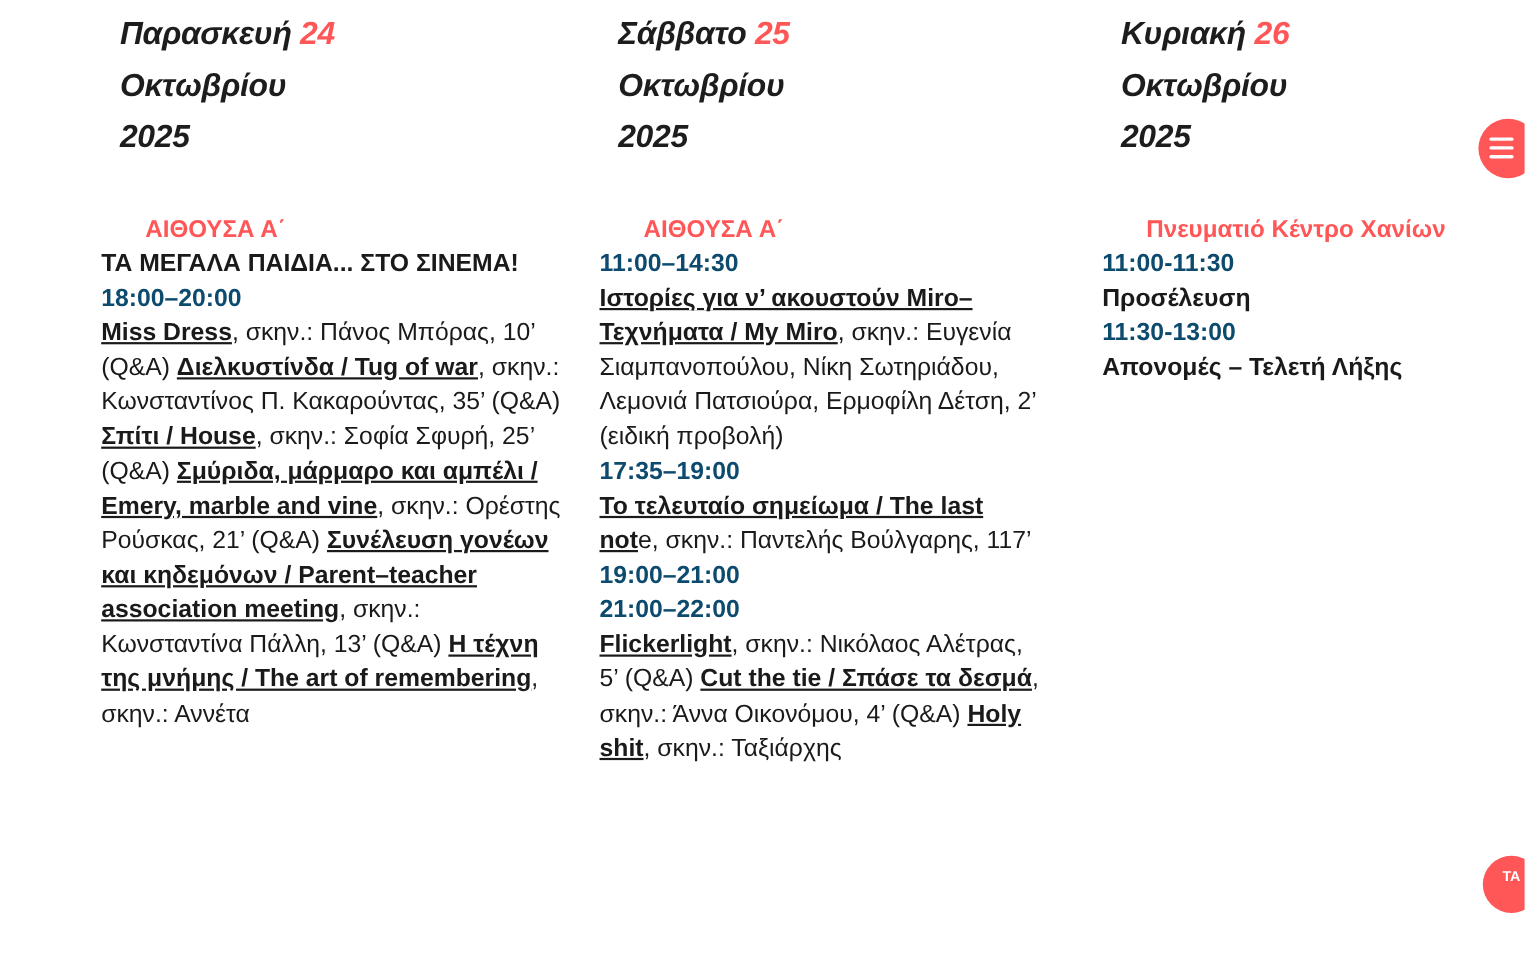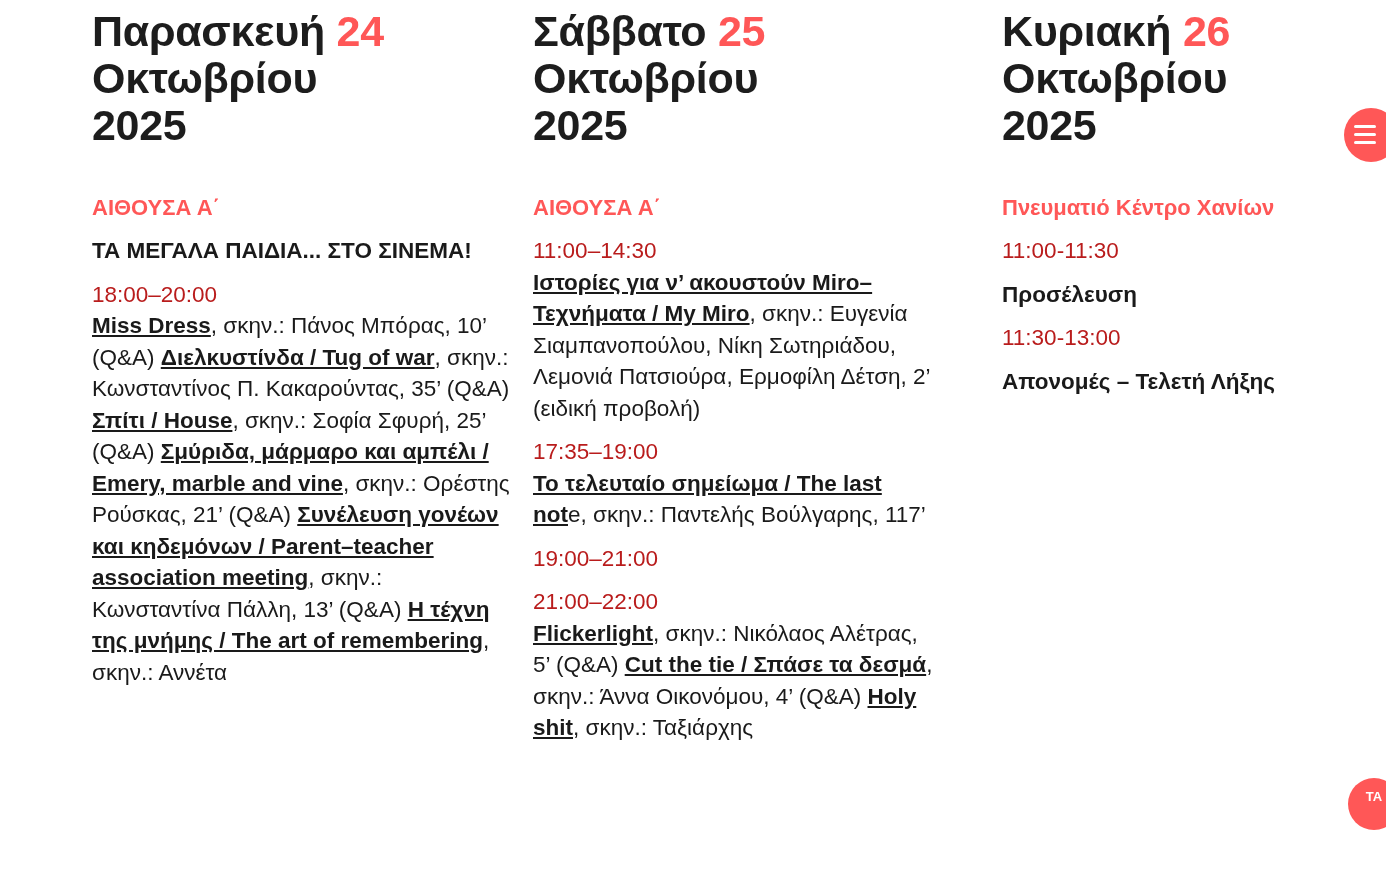--- a/index.html
+++ b/index.html
@@ -40,59 +40,61 @@
     font-weight: bold;
     text-decoration: underline;
   }
 
   
   .col {
     position: absolute;
     top: 0;
   }
   .col-1 { left: 92px;  width: 420px; }
-  .col-2 { left: 533px; width: 400px; }
+  .col-2 { left: 545px; width: 400px; }
   .col-3 { left: 1002px; width: 380px; }
 
   .day-title {
-    font-size: 43px;
+    font-size: 29px;
     line-height: 47px;
     font-weight: bold;
     letter-spacing: -0.3px;
-    margin: 8px 0 0 0;
+    margin: 8px 0 0 17px;
     color: #1d1d1d;
+    font-style: italic;
   }
   .day-title .num { color: #ff5757; }
 
   .venue {
     margin-top: 44px;
     color: #ff5757;
     font-size: 22px;
     font-weight: bold;
     line-height: 30px;
+    margin-left: 40px;
   }
   .venue.plain { font-weight: bold; }
 
   .entry {
     font-size: 22.5px;
     line-height: 31.5px;
   }
   .time {
-    color: #b91c1c;
-    font-weight: normal;
+    color: #0c4a6e;
+    font-weight: bold;
   }
   .head-bold {
     font-weight: bold;
   }
   .ul {
     text-decoration: underline;
     text-underline-offset: 2px;
   }
   .plain { font-weight: normal; }
-  .blk { display: block; margin-top: 12px; }
+  .blk { display: block; }
 
   
   .fab {
     position: absolute;
     border-radius: 50%;
     background: #ff5757;
     color: #ffffff;
   }
   .fab-menu {
     right: -12px;

